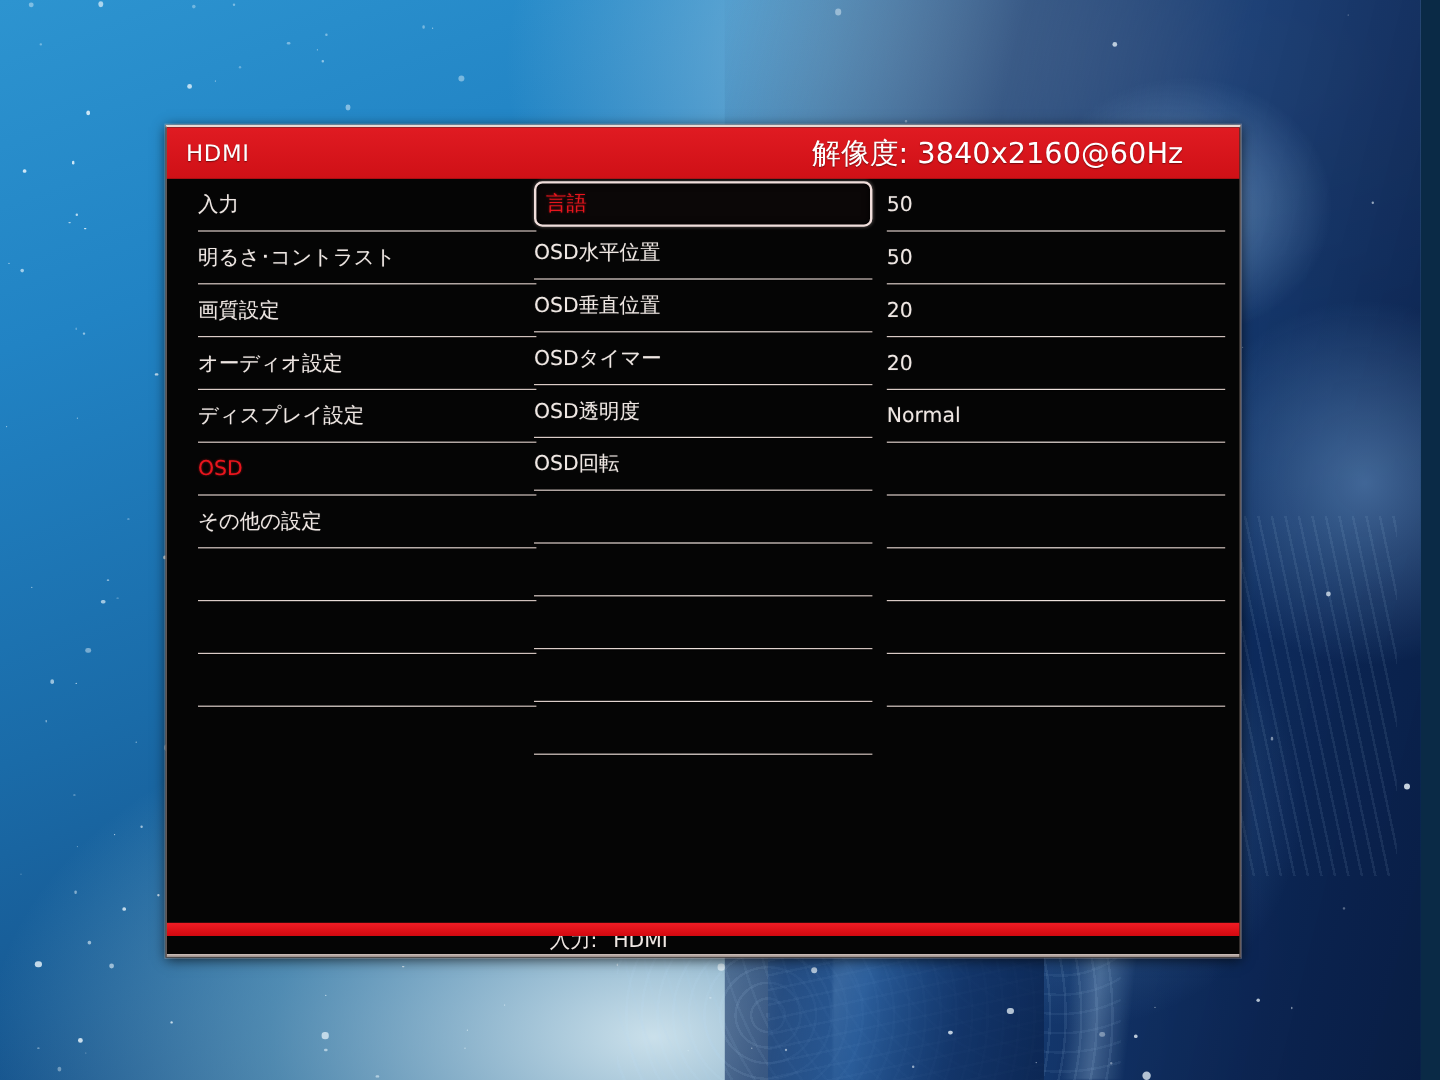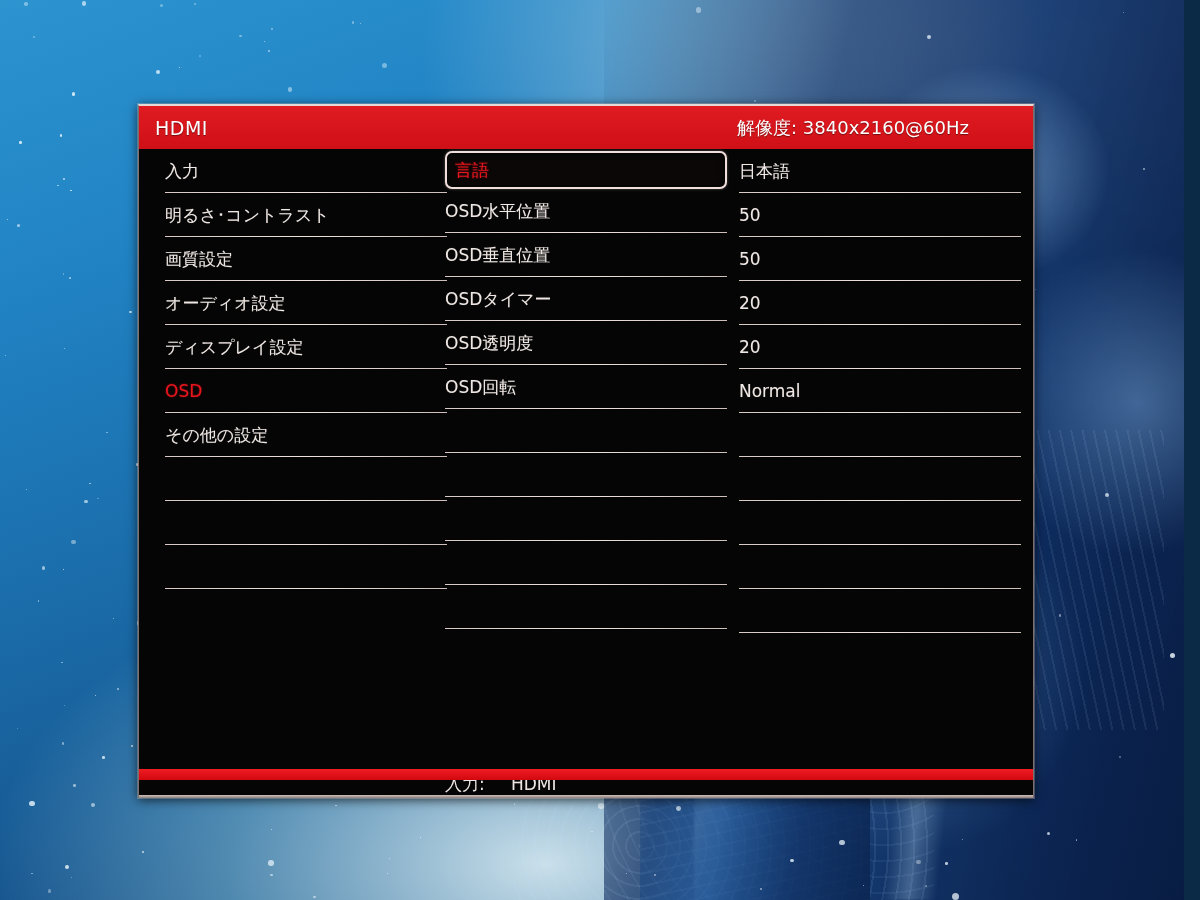--- a/index.html
+++ b/index.html
@@ -1,21 +1,21 @@
 <!DOCTYPE html>
 <html><head>
 <meta charset="utf-8">
 <style>
   html,body{margin:0;padding:0;}
   body{
     width:1200px;height:900px;overflow:hidden;
     font-family:"DejaVu Sans","Liberation Sans",sans-serif;
     background:#0a2a46;
   }
-  #stage{position:relative;width:1184px;height:900px;overflow:hidden;}
+  #stage{position:relative;width:1184px;height:900px;overflow:hidden;text-align:center;}
 
   
   .wall{position:absolute;inset:0;}
   .wall-base{
     background:
       radial-gradient(ellipse 70% 55% at 86% 6%, rgba(228,238,244,.95) 0%, rgba(185,212,228,.55) 38%, rgba(60,140,195,0) 72%),
       radial-gradient(ellipse 60% 45% at 46% 96%, rgba(222,240,246,.90) 0%, rgba(150,205,222,.45) 45%, rgba(40,120,180,0) 78%),
       linear-gradient(160deg,#2d94d0 0%,#2183c4 22%,#1a6ba8 48%,#16538c 70%,#123f70 100%);
   }
   
@@ -79,21 +79,21 @@
     position:relative;height:43px;
     background:linear-gradient(#e01b22,#cf1016);
     display:flex;align-items:center;justify-content:space-between;
     padding:0 14px 0 16px;box-sizing:border-box;
   }
   .osd-head .title{
     font-size:19px;letter-spacing:.5px;color:#ffffff;
     text-shadow:0 1px 1px rgba(0,0,0,.45);
   }
   .osd-head .res{
-    font-size:18px;color:#ffffff;margin-right:50px;
+    font-size:24px;color:#ffffff;margin-right:33px;
     text-shadow:0 1px 1px rgba(0,0,0,.45);
   }
 
   .osd-body{position:relative;height:615px;}
 
   
   .col{position:absolute;top:0;}
   .col-menu{left:14px;width:282px;margin-left:12px;}
   .col-item{left:306px;width:282px;}
   .col-val{left:600px;width:282px;}
@@ -434,24 +434,20 @@
             <span class="txt"></span>
             <span class="sep"></span>
           </div>
           <div class="row">
             <span class="txt"></span>
             <span class="sep"></span>
           </div>
         </div>
       <div class="col col-val" id="col-val">
           <div class="row">
-            <span class="txt">日本語</span>
-            <span class="sep"></span>
-          </div>
-          <div class="row">
             <span class="txt">50</span>
             <span class="sep"></span>
           </div>
           <div class="row">
             <span class="txt">50</span>
             <span class="sep"></span>
           </div>
           <div class="row">
             <span class="txt">20</span>
             <span class="sep"></span>

